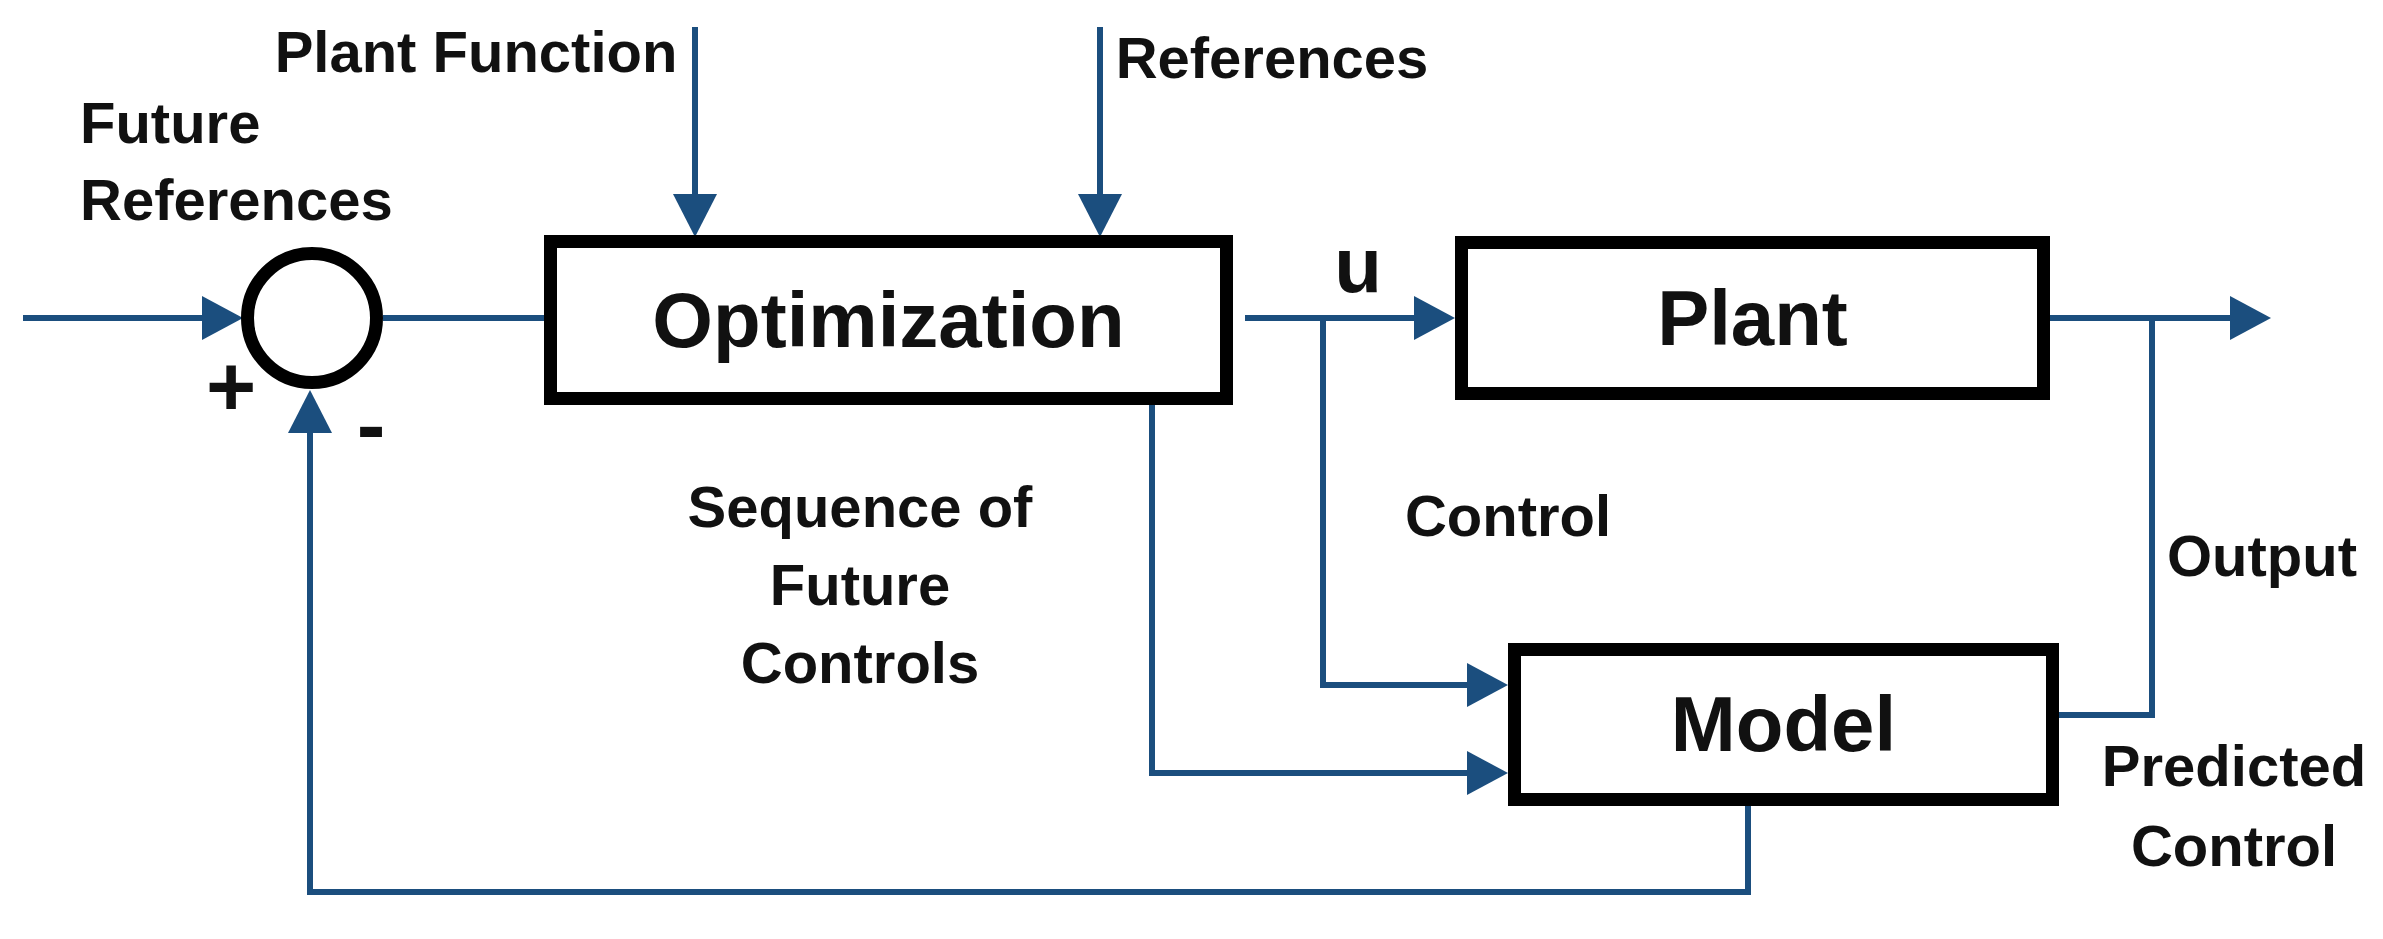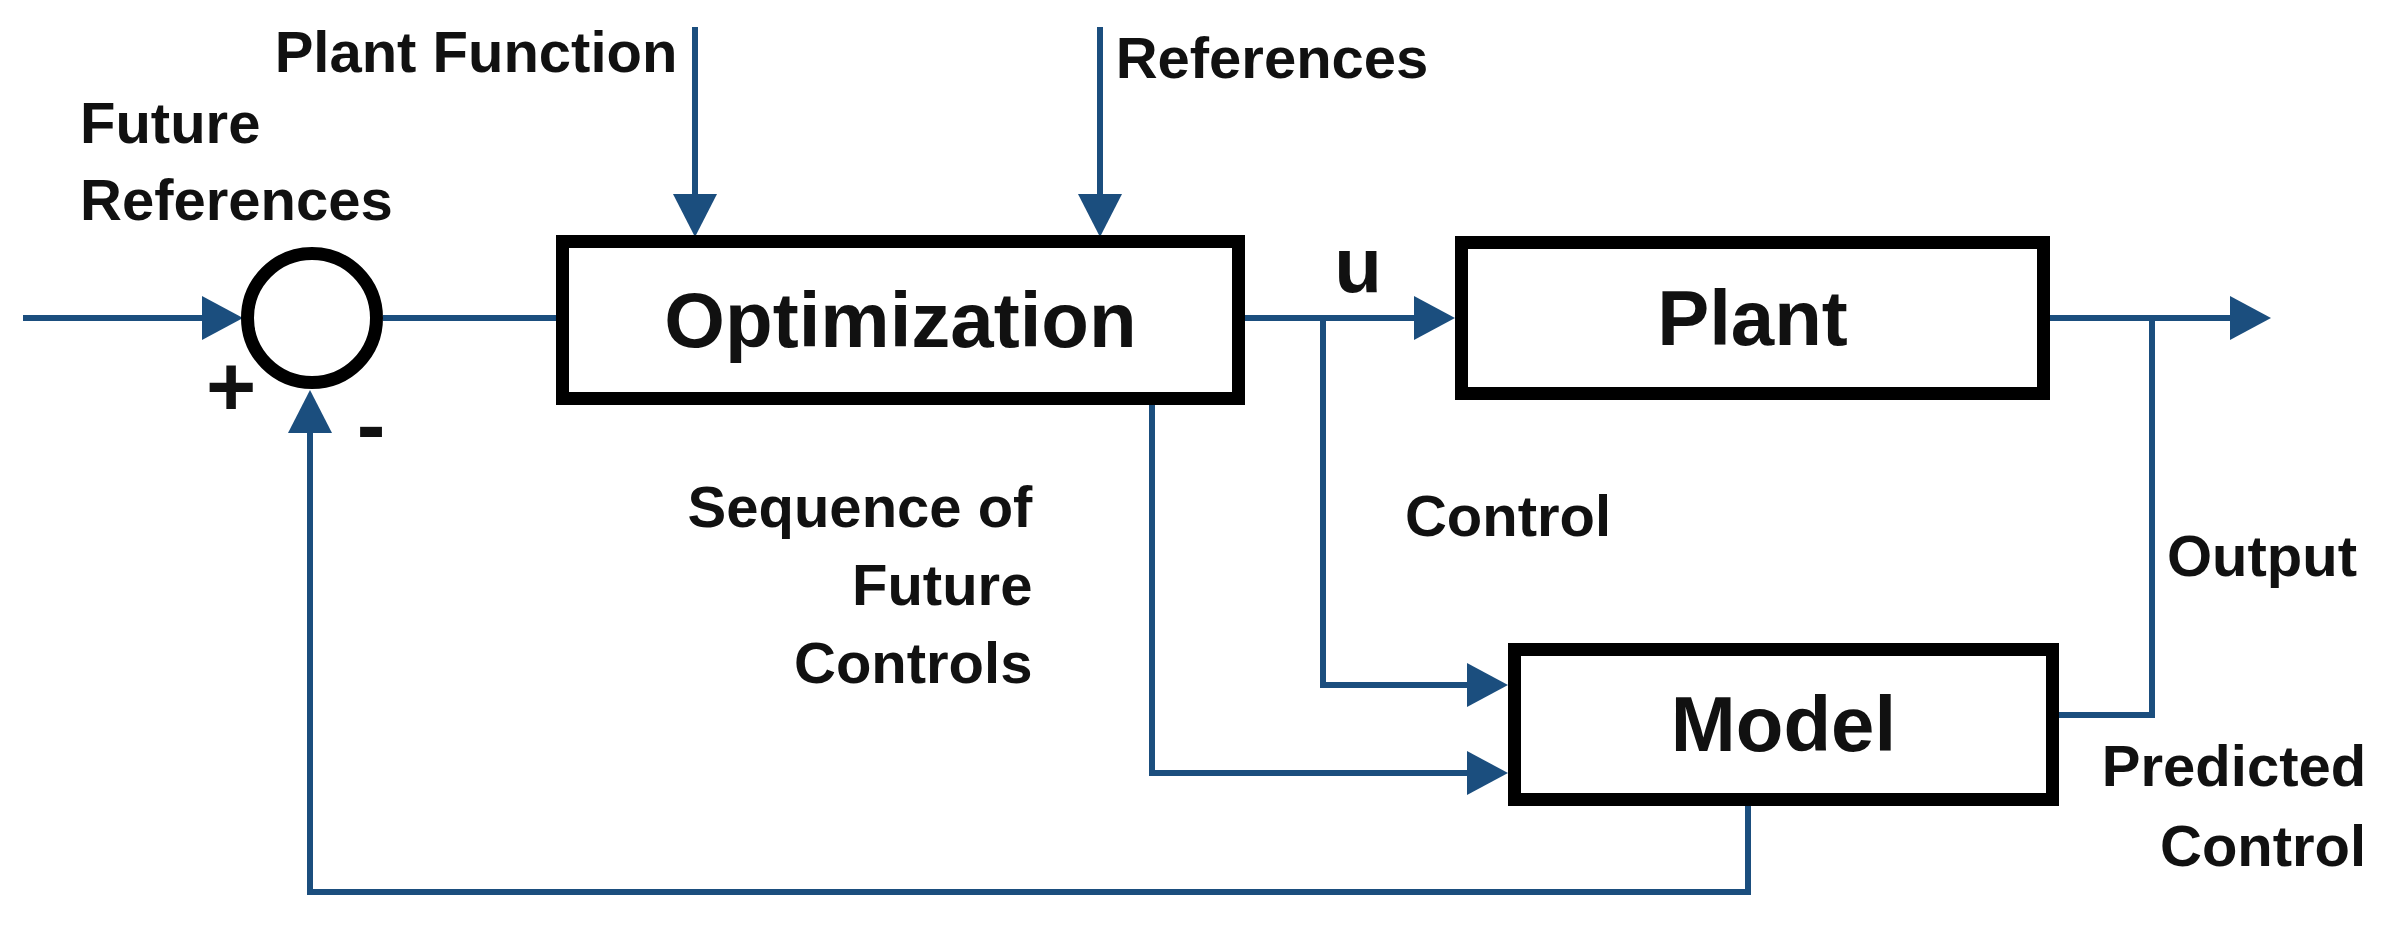--- a/index.html
+++ b/index.html
@@ -34,21 +34,21 @@
     border:13px solid var(--box-border);
     border-radius:50%;
     background:var(--bg);
   }
   .lbl{
     position:absolute;
     font-size:58px;font-weight:600;line-height:1;
     white-space:nowrap;
     transform:translate(-50%,-50%);
   }
-  .lbl.multiline{line-height:78px;transform:translateX(-50%);text-align:right;white-space:normal;}
+  .lbl.multiline{line-height:78px;transform:translateX(-50%);text-align:center;white-space:normal;}
   .lbl.leftblock{transform:none;text-align:left;line-height:77px;}
   .lbl.sign{font-size:86px;}
   .lbl.u-size{font-size:78px;}
 </style>
 </head>
 <body>
 
 <div class="canvas">
 
   <svg class="connectors" viewBox="0 0 2383 939" aria-hidden="true">
@@ -80,21 +80,21 @@
     <polygon class="head" points="2052,693 2052,737 2011,715"></polygon>
 
     <polyline class="wire" points="1748,806 1748,892 310,892 310,433"></polyline>
     <polygon class="head" points="288,433 332,433 310,390"></polygon>
   </svg>
 
   <div class="sum-circle" style="left:241px;top:247px;width:142px;height:142px;"></div>
   <div class="lbl sign" style="left:231px;top:386px;">+</div>
   <div class="lbl sign" style="left:371px;top:424px;">-</div>
 
-  <div class="block" style="left:556px;top:235px;width:689px;height:170px;">
+  <div class="block" style="left:544px;top:235px;width:689px;height:170px;">
     <span>Optimization</span>
   </div>
   <div class="block" style="left:1455px;top:236px;width:595px;height:164px;">
     <span>Plant</span>
   </div>
   <div class="block" style="left:1508px;top:643px;width:551px;height:163px;">
     <span>Model</span>
   </div>
 
   <div class="lbl" style="left:476px;top:52px;">Plant Function</div>

